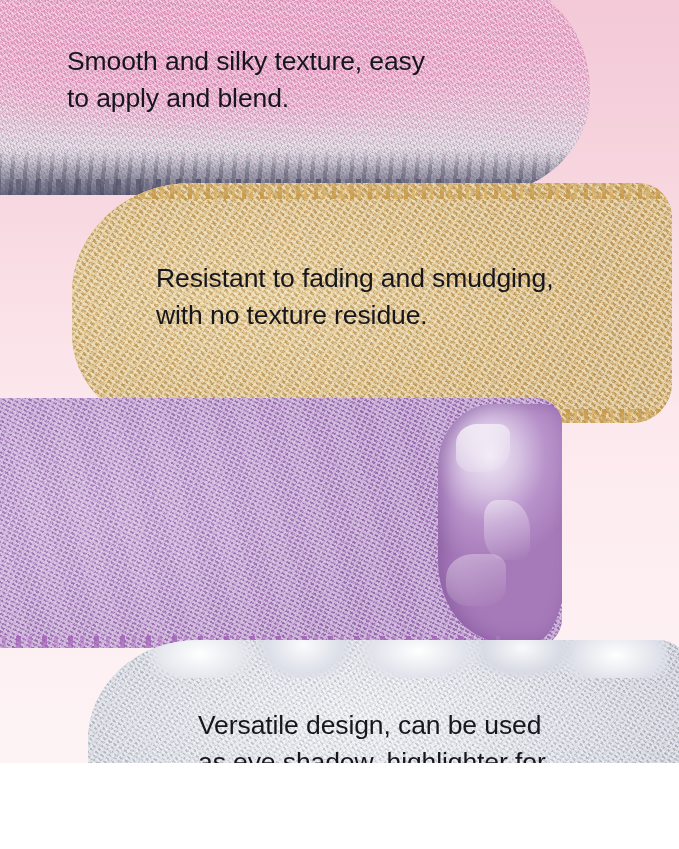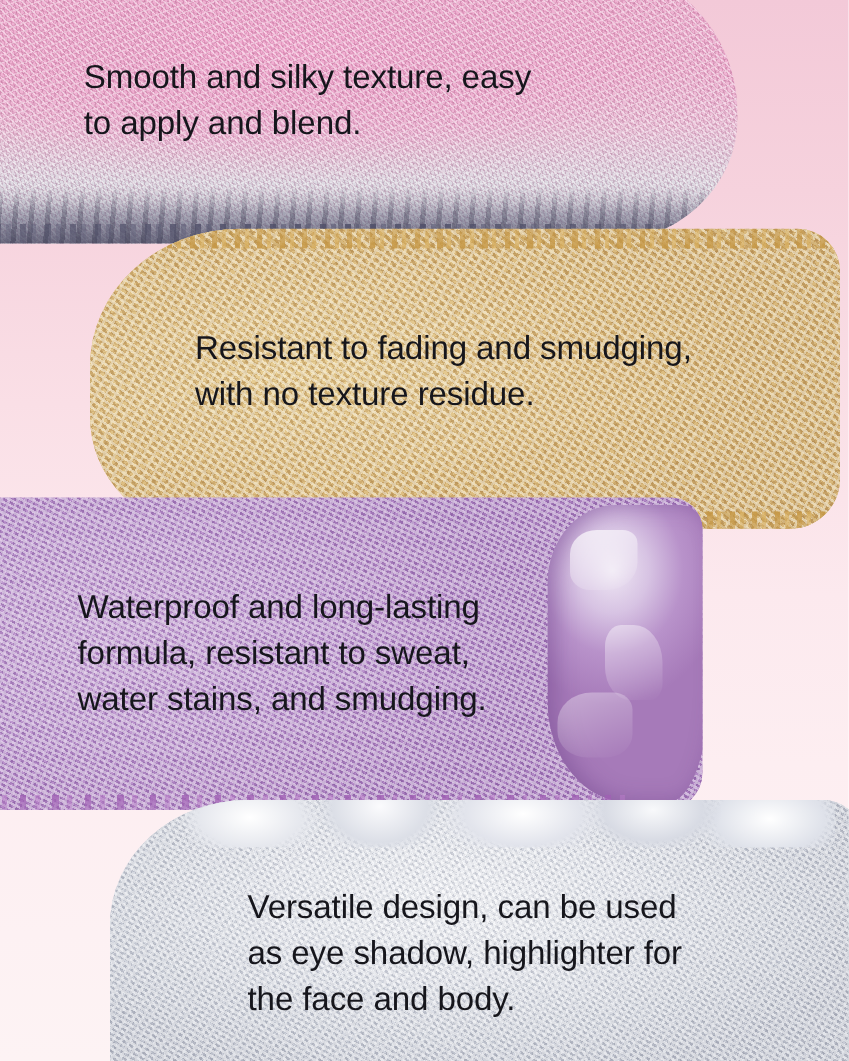--- a/index.html
+++ b/index.html
@@ -3,21 +3,21 @@
 <meta charset="utf-8">
 <style>
   html, body {
     margin: 0;
     padding: 0;
     background: #ffffff;
   }
   #canvas {
     position: relative;
     width: 679px;
-    height: 849px;
+    height: 763px;
     overflow: hidden;
     background: linear-gradient(180deg,
         #f3c9d8 0%,
         #f6d2dd 18%,
         #fadfe6 38%,
         #fce9ee 56%,
         #fdeef1 72%,
         #fdf1f3 88%,
         #fdf3f4 100%);
     font-family: "Liberation Sans", sans-serif;
@@ -291,21 +291,18 @@
     <div class="grain2"></div>
     <div class="crest"></div>
   </div>
 
   <div class="caption" id="caption-1">Smooth and silky texture, easy
 to apply and blend.</div>
 
   <div class="caption" id="caption-2">Resistant to fading and smudging,
 with no texture residue.</div>
 
-  <div class="caption" id="caption-3">Waterproof and long-lasting
-formula, resistant to sweat,
-water stains, and smudging.</div>
 
   <div class="caption" id="caption-4">Versatile design, can be used
 as eye shadow, highlighter for
 the face and body.</div>
 
 </div>
 
 </body></html>

